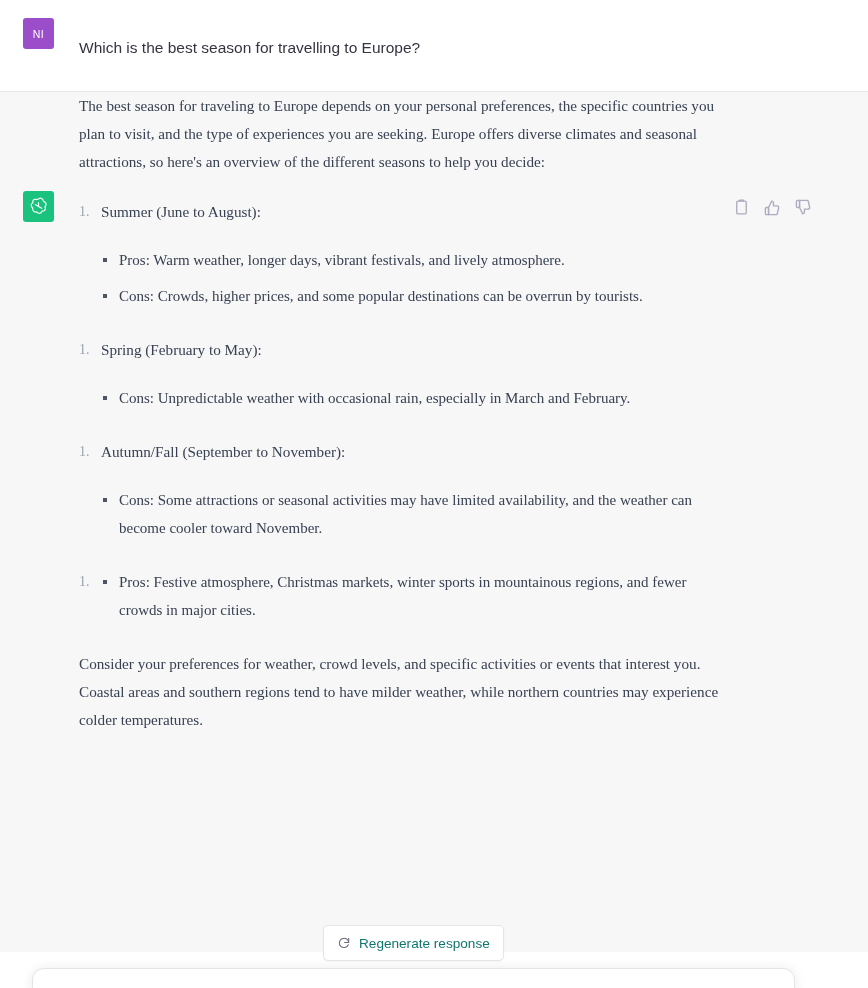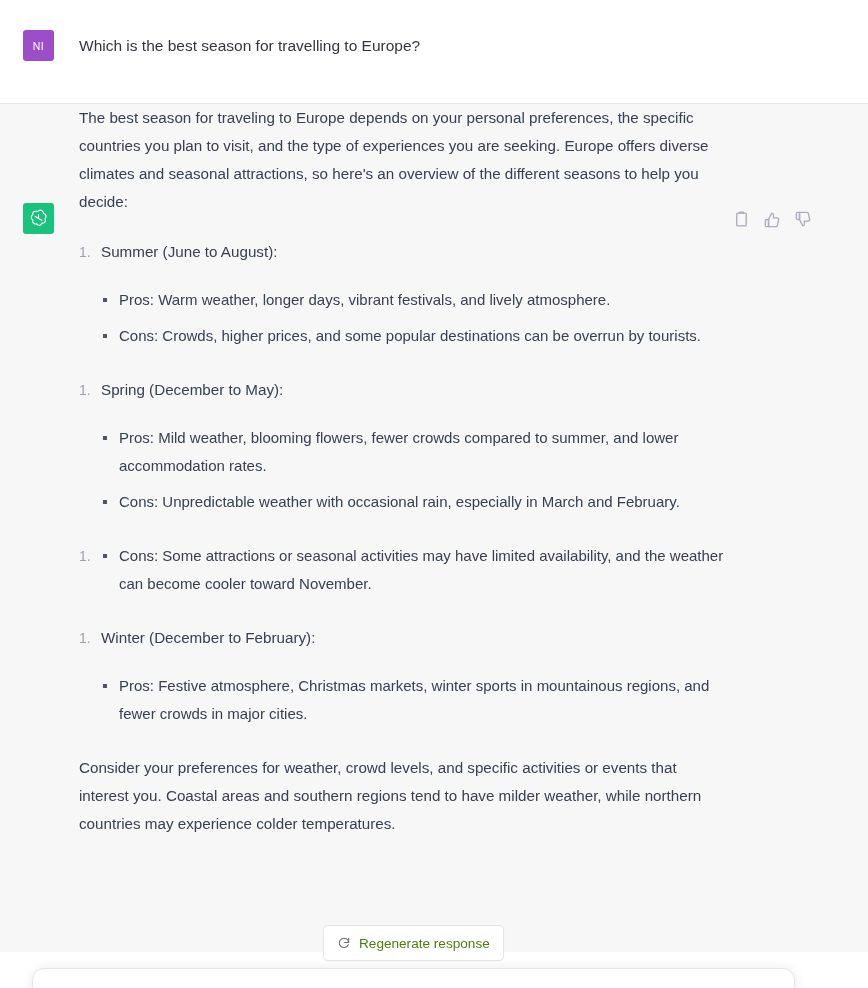--- a/index.html
+++ b/index.html
@@ -57,33 +57,32 @@
     background: #19c37d;
   }
   .avatar-assistant svg { width: 21px; height: 21px; display: block; }
 
   
   .content {
     margin-left: 79px;
     width: 650px;
   }
   .content-user {
-    padding-top: 22px;
+    padding-top: 36px;
     font-size: 15.5px;
     line-height: 1.5;
     color: #343541;
-    margin-top: 12px;
   }
   .content-assistant {
     padding-top: 105px;
     font-size: 15.2px;
     line-height: 28px;
     color: #374151;
   }
-  .msg-assistant .content { padding-top: 0; }
+  .msg-assistant .content { padding-top: 0; font-family: Liberation Serif, serif; }
 
   .para {
     margin: 0;
     font-size: 15.2px;
     line-height: 28px;
     color: #374151;
   }
 
   
   ol.season-list {
@@ -163,21 +162,21 @@
     display: flex;
     align-items: center;
     gap: 8px;
     height: 36px;
     padding: 16px 13px;
     background: #ffffff;
     border: 1px solid #e5e5e6;
     border-radius: 5px;
     box-shadow: 0 1px 2px rgba(0,0,0,0.04);
     font-size: 13.6px;
-    color: #4d7c0f;
+    color: #0f766e;
     cursor: pointer;
     box-sizing: border-box;
     z-index: 5;
   }
   .regen svg { width: 14px; height: 14px; display: block; color: #6b6c7b; }
 
   
   .composer-area {
     position: absolute;
     left: 0;
@@ -255,41 +254,40 @@
         </div>
         <ul class="pros-cons">
           <li>Pros: Warm weather, longer days, vibrant festivals, and lively atmosphere.</li>
           <li>Cons: Crowds, higher prices, and some popular destinations can be overrun by tourists.</li>
         </ul>
       </li>
 
       <li class="season">
         <div class="season-head">
           <span class="season-num">1.</span>
-          <span>Spring (December to May):</span>
+          <span>Spring (February to May):</span>
         </div>
         <ul class="pros-cons">
-          <li>Pros: Mild weather, blooming flowers, fewer crowds compared to summer, and lower accommodation rates.</li>
           <li>Cons: Unpredictable weather with occasional rain, especially in March and February.</li>
         </ul>
       </li>
 
       <li class="season">
         <div class="season-head">
           <span class="season-num">1.</span>
+          <span>Autumn/Fall (September to November):</span>
         </div>
         <ul class="pros-cons">
           <li>Cons: Some attractions or seasonal activities may have limited availability, and the weather can become cooler toward November.</li>
         </ul>
       </li>
 
       <li class="season">
         <div class="season-head">
           <span class="season-num">1.</span>
-          <span>Winter (December to February):</span>
         </div>
         <ul class="pros-cons">
           <li>Pros: Festive atmosphere, Christmas markets, winter sports in mountainous regions, and fewer crowds in major cities.</li>
         </ul>
       </li>
 
     </ol>
 
     <p class="para closing">Consider your preferences for weather, crowd levels, and specific activities or events that interest you. Coastal areas and southern regions tend to have milder weather, while northern countries may experience colder temperatures.</p>
   </div>

